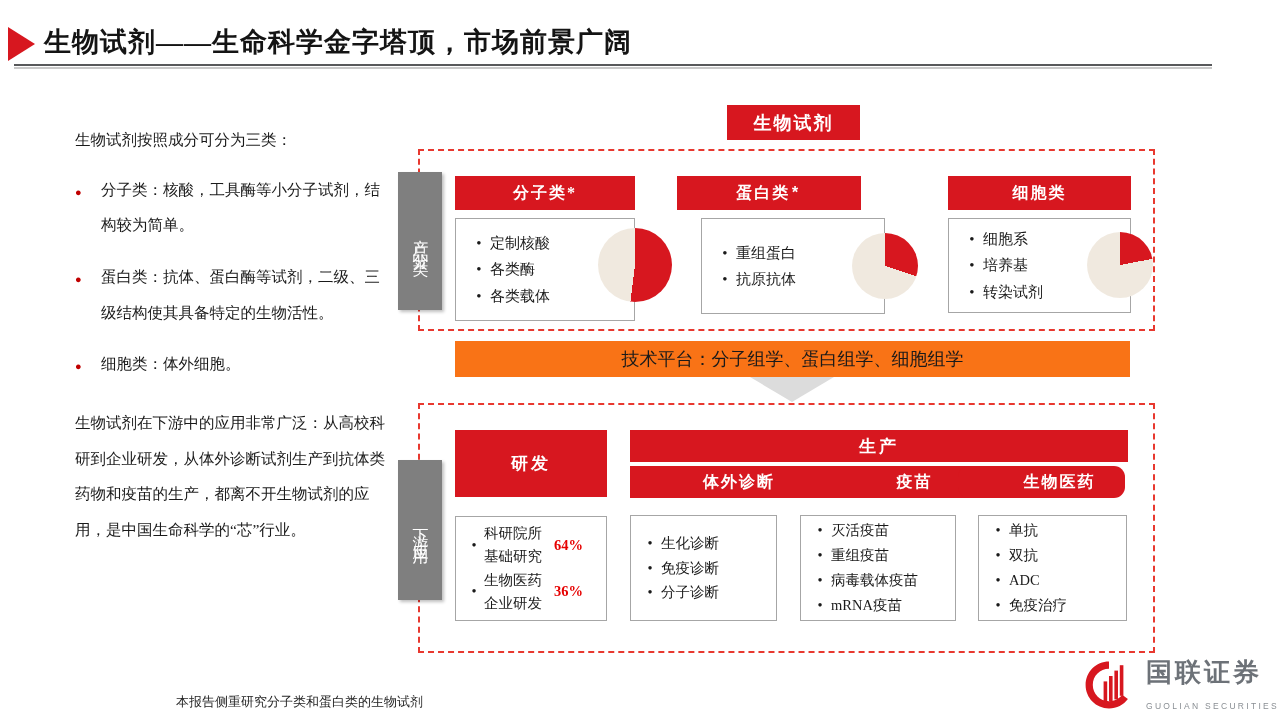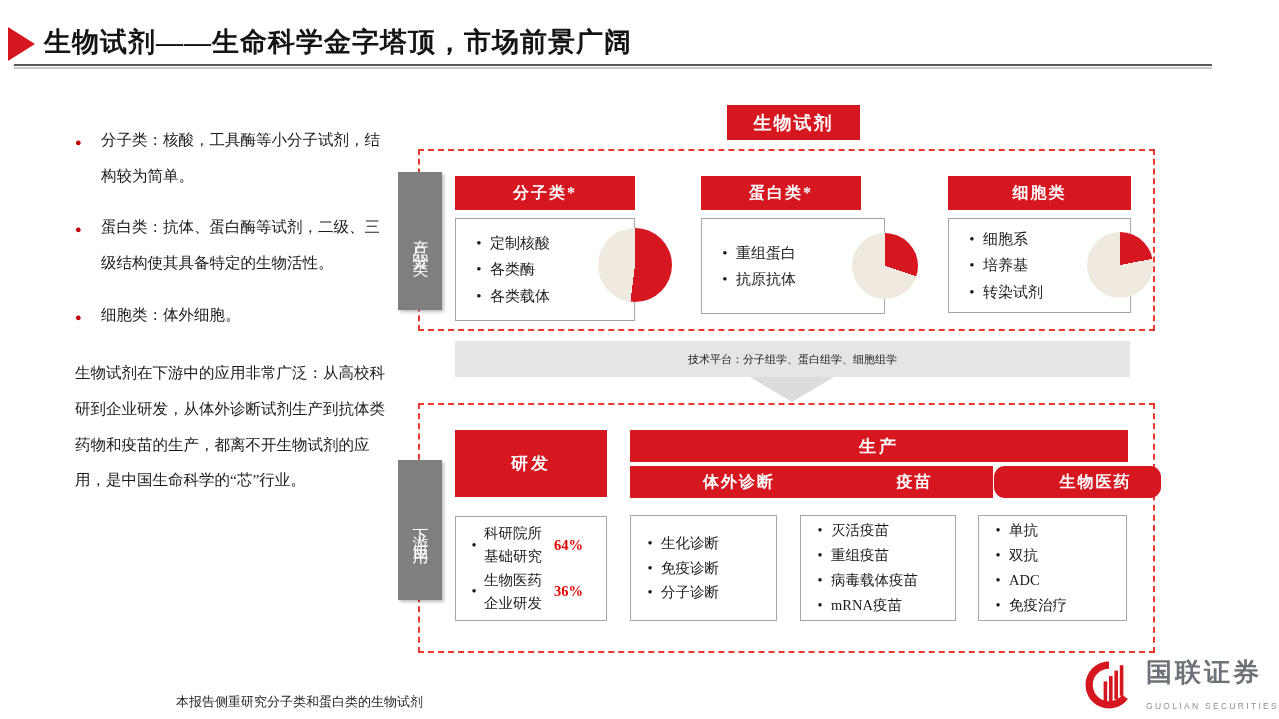--- a/index.html
+++ b/index.html
@@ -40,22 +40,22 @@
   .item-row{display:flex;font-size:15px;line-height:1.75;}
   .item-row .b{width:22px;flex:0 0 22px;text-align:center;}
   .pie{position:absolute;border-radius:50%;}
   
   .root-box{left:727px;top:105px;width:133px;height:35px;font-size:18px;letter-spacing:2px;}
   
   .prod-rect{left:418px;top:149px;width:737px;height:182px;}
   .prod-label{left:398px;top:172px;width:44px;height:138px;}
   .col-header{height:34px;top:176px;font-size:16px;letter-spacing:2px;}
   
-  .band{position:absolute;left:455px;top:341px;width:675px;height:36px;background:#e5e5e5;
-        display:flex;align-items:center;justify-content:center;font-size:11px;color:#1a1a1a;}
+  .band{position:absolute;left:455px;top:341px;width:675px;height:36px;background:#f97316;
+        display:flex;align-items:center;justify-content:center;font-size:18px;color:#1a1a1a;}
   .band-arrow{position:absolute;left:750px;top:377px;width:0;height:0;
         border-left:42px solid transparent;border-right:42px solid transparent;border-top:25px solid #dcdcdc;}
   
   .down-rect{left:418px;top:403px;width:737px;height:250px;}
   .down-label{left:398px;top:460px;width:44px;height:140px;}
   .rd-header{left:455px;top:430px;width:152px;height:67px;font-size:17px;letter-spacing:3px;}
   .rd-box{left:455px;top:516px;width:152px;height:105px;}
   .rd-items{display:flex;flex-direction:column;justify-content:center;height:100%;padding-left:8px;box-sizing:border-box;}
   .rd-row{display:flex;align-items:center;font-size:14.5px;line-height:1.6;}
   .rd-row .b{width:20px;flex:0 0 20px;text-align:center;}
@@ -75,20 +75,21 @@
 </head>
 <body>
 
 <div class="slide">
 
   <div class="title-tri"></div>
   <div class="page-title">生物试剂——生命科学金字塔顶，市场前景广阔</div>
   <div class="title-rule"></div>
 
   <div class="left-col">
+    <p class="left-intro">生物试剂按照成分可分为三类：</p>
     <div class="left-bullet">
       <span class="dot">●</span>
       <span class="btxt">分子类：核酸，工具酶等小分子试剂，结构较为简单。</span>
     </div>
     <div class="left-bullet">
       <span class="dot">●</span>
       <span class="btxt">蛋白类：抗体、蛋白酶等试剂，二级、三级结构使其具备特定的生物活性。</span>
     </div>
     <div class="left-bullet">
       <span class="dot">●</span>
@@ -114,21 +115,21 @@
           <span>各类酶</span>
         </div>
       <div class="item-row">
           <span class="b">•</span>
           <span>各类载体</span>
         </div>
     </div>
   </div>
   <div class="pie" style="left: 598px; top: 228px; width: 74px; height: 74px; background: conic-gradient(rgb(215, 23, 31) 0deg, rgb(215, 23, 31) 52%, rgb(240, 233, 223) 52%, rgb(240, 233, 223) 100%);"></div>
 
-  <div class="redbox col-header" style="left:701px;width:160px;">蛋白类*</div>
+  <div class="redbox col-header" style="left:677px;width:184px;font-family:Liberation Mono, monospace;">蛋白类*</div>
   <div class="whitebox" style="left:701px;top:218px;width:184px;height:96px;">
     <div class="items">
       <div class="item-row">
           <span class="b">•</span>
           <span>重组蛋白</span>
         </div>
       <div class="item-row">
           <span class="b">•</span>
           <span>抗原抗体</span>
         </div>
@@ -174,21 +175,21 @@
         <span class="t">生物医药企业研发</span>
         <span class="pct">36%</span>
       </div>
     </div>
   </div>
 
   <div class="redbox prod-header">生产</div>
 
   <div class="redbox sub-header" style="left:630px;width:146px;">体外诊断</div>
   <div class="redbox sub-header" style="left:800px;width:157px;">疫苗</div>
-  <div class="redbox sub-header" style="left:994px;width:131px;border-radius:11px;">生物医药</div>
+  <div class="redbox sub-header" style="left:958px;width:131px;border-radius:11px;">生物医药</div>
 
   <div class="whitebox bot-box" style="left:630px;width:147px;">
     <div class="items" style="padding-left:8px;">
       <div class="item-row">
           <span class="b">•</span>
           <span>生化诊断</span>
         </div>
       <div class="item-row">
           <span class="b">•</span>
           <span>免疫诊断</span>

